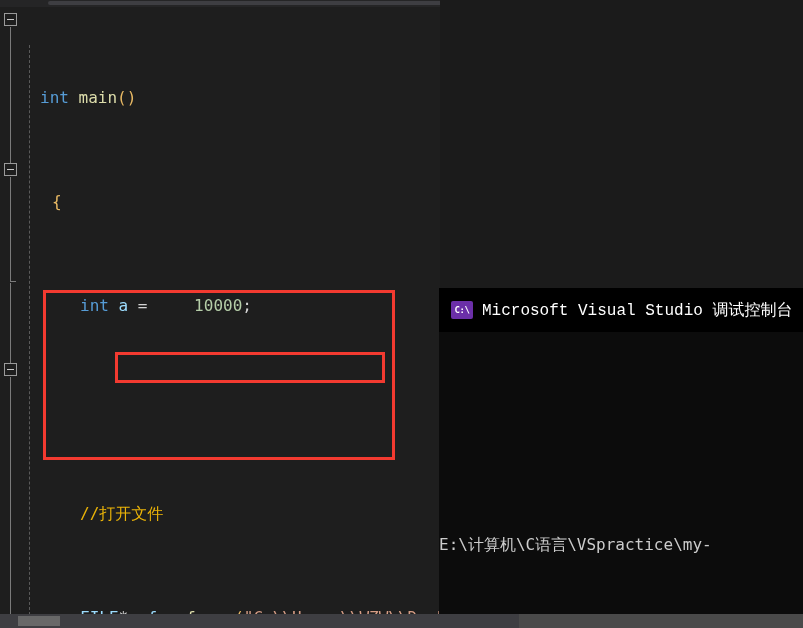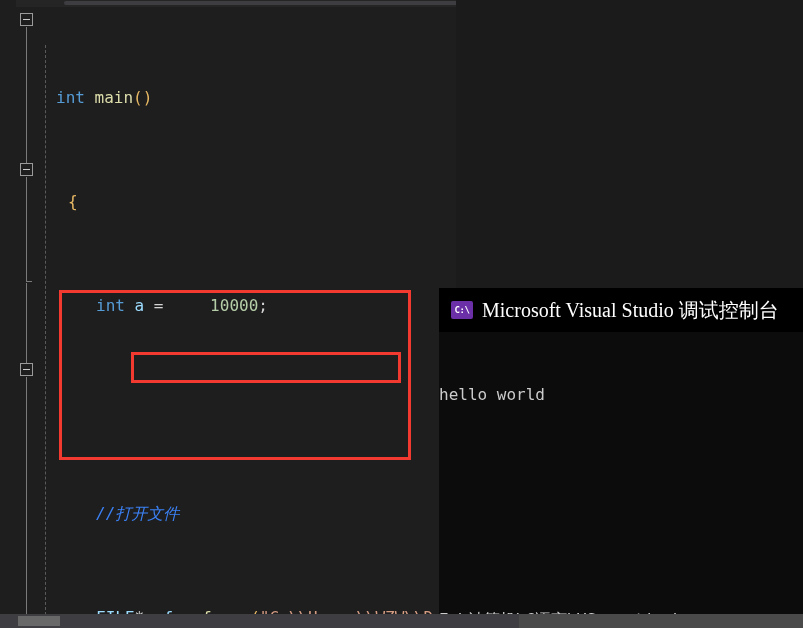--- a/index.html
+++ b/index.html
@@ -2,21 +2,21 @@
 <html><head>
 <meta charset="utf-8">
 <style>
   html,body{margin:0;padding:0;background:#1e1e1e;}
   body{
     width:803px;height:628px;overflow:hidden;position:relative;
     font-family:"DejaVu Sans Mono","Liberation Mono",monospace;
   }
   
   #editor{
-    position:absolute;left:16px;top:0;width:440px;height:628px;
+    position:absolute;left:0;top:0;width:440px;height:628px;
     background:#1e1e1e;overflow:hidden;
   }
   #topstrip{
     position:absolute;left:0;top:0;width:440px;height:7px;
     background:#252526;
   }
   #topstrip .bar{
     position:absolute;left:48px;top:1px;width:752px;height:4px;
     background:#3e3e42;border-radius:2px;
   }
@@ -48,21 +48,21 @@
     font-size:16px;line-height:26px;white-space:pre;
   }
   .ln{height:26px;}
   .ind1{padding-left:12px;}
   .ind2{padding-left:40px;}
   .kw      {color:#569cd6;}   
   .var     {color:#9cdcfe;}   
   .fn      {color:#dcdcaa;}   
   .num     {color:#b5cea8;margin-left:37px;}   
   .str     {color:#d69d85;}   
-  .cmt     {color:#3b82f6;font-style:italic;}   
+  .cmt     {color:#eab308;}   
   .punct   {color:#d4d4d4;}
   .brc     {color:#e8b964;}   
   .op      {color:#d4d4d4;}
   
   .redbox{position:absolute;border:3px solid #f23a30;box-sizing:border-box;pointer-events:none;}
   #redbox-outer{left:43px;top:290px;width:352px;height:170px;}
   #redbox-inner{left:115px;top:352px;width:270px;height:31px;}
   
   #hscroll{
     position:absolute;left:0;bottom:0;width:803px;height:14px;
@@ -90,22 +90,22 @@
     background:#6b2fa8;border-radius:2px;position:relative;
     display:flex;align-items:center;justify-content:center;
     flex:0 0 auto;
   }
   #console-icon span{
     color:#ffffff;font-size:9px;line-height:9px;
     font-family:"DejaVu Sans Mono","Liberation Mono",monospace;
     font-weight:bold;letter-spacing:-0.5px;
   }
   #console-title-text{
-    color:#ffffff;font-size:20px;
-    font-family:Liberation Serif, serif;
+    color:#ffffff;font-size:16px;
+    font-family:Liberation Mono, monospace;
     white-space:nowrap;
   }
   #console-body{
     position:absolute;left:0;top:44px;width:364px;height:296px;
     color:#cccccc;font-size:16px;line-height:25px;white-space:pre;
     font-family:"DejaVu Sans Mono","Liberation Mono",monospace;
   }
   #console-body .cline{height:25px;overflow:hidden;}
   .blank{height:25px;}
   
@@ -202,21 +202,20 @@
 </div>
 
 <div id="console">
   <div id="console-title">
     <div id="console-icon">
       <span>C:\</span>
     </div>
     <div id="console-title-text">Microsoft Visual Studio 调试控制台</div>
   </div>
   <div id="console-body">
-    <div class="cline">hello world</div>
     <div class="blank"></div>
     <div class="blank"></div>
     <div class="cline">E:\计算机\C语言\VSpractice\my-</div>
     
     
   </div>
 </div>
 
 <div id="hscroll">
   <div class="thumb"></div>

